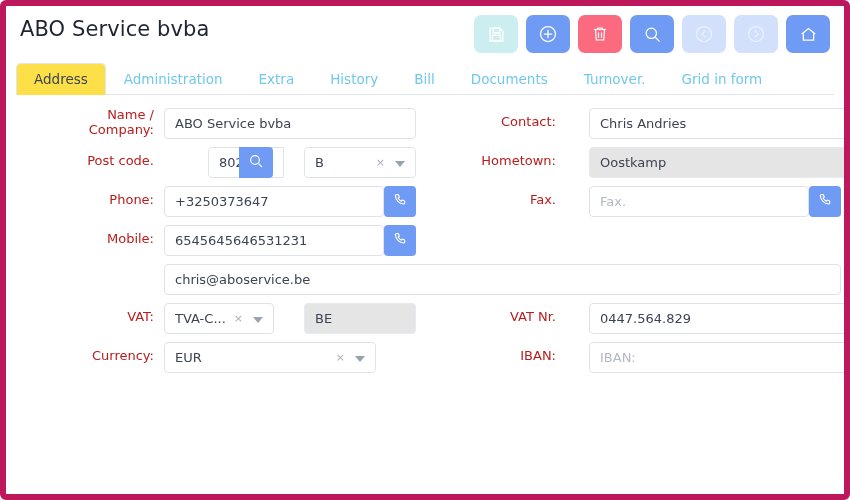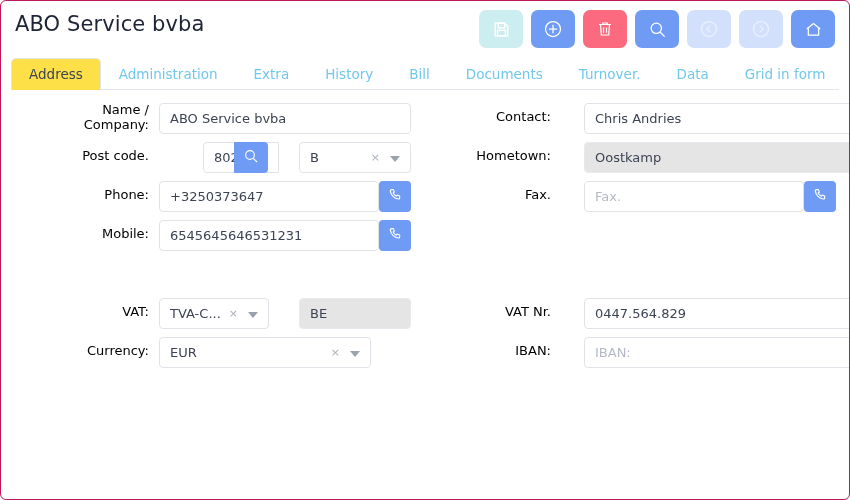--- a/index.html
+++ b/index.html
@@ -8,21 +8,21 @@
     width: 850px; height: 500px;
     background: #ffffff;
     font-family: "DejaVu Sans", "Liberation Sans", sans-serif;
     overflow: hidden;
   }
 
   .app {
     position: relative;
     width: 850px; height: 500px;
     background: #ffffff;
-    border: 1px solid #be185d;
+    border: 6px solid #be185d;
     border-radius: 6px;
     overflow: hidden;
   }
 
   
   .header {
     position: relative;
     height: 56px;
   }
   .title {
@@ -106,21 +106,21 @@
   }
   .row {
     position: relative;
     height: 39px;
     margin-bottom: 0;
   }
 
   .lbl {
     position: absolute;
     font-size: 13px;
-    color: #000000;
+    color: #b91c1c;
     text-align: right;
     line-height: 15px;
     top: 12px;
   }
   .lbl.left  { left: 20px;  width: 128px; }
   .lbl.right { left: 430px; width: 120px; }
   .lbl.two-line { top: 5px; }
 
   .fld {
     position: absolute;
@@ -295,21 +295,20 @@
   </div>
 
   <div class="tabs">
     <div class="tab active">Address</div>
     <div class="tab">Administration</div>
     <div class="tab">Extra</div>
     <div class="tab">History</div>
     <div class="tab">Bill</div>
     <div class="tab">Documents</div>
     <div class="tab">Turnover.</div>
-    <div class="tab">Data</div>
     <div class="tab">Grid in form</div>
   </div>
   <div class="tabs-rule"></div>
 
   <div class="form">
 
     <div class="row">
       <div class="lbl left two-line">
         <span>Name /</span><br>
         <span>Company:</span>
@@ -370,20 +369,21 @@
       <button class="iconbtn l">
         <span>
           <svg width="16" height="16" viewBox="0 0 24 24" fill="none" stroke="#ffffff" stroke-width="1.7" stroke-linecap="round" stroke-linejoin="round">
             <path d="M6.6 4h3l1.5 3.7-1.9 1.4a11 11 0 0 0 4.8 4.8l1.4-1.9L19 13.4v3a1.6 1.6 0 0 1-1.8 1.6A13.8 13.8 0 0 1 5 5.8 1.6 1.6 0 0 1 6.6 4z"></path>
           </svg>
         </span>
       </button>
     </div>
 
     <div class="row">
+      <input class="fld full" type="text" value="chris@aboservice.be" style="">
     </div>
 
     <div class="row">
       <div class="lbl left">VAT:</div>
       <div class="sel vat-sel">
         <span class="sel-val">TVA-C...</span>
         <span class="clr">×</span>
         <span class="arw"></span>
       </div>
       <input class="fld vat-code readonly" type="text" readonly="" value="BE" style="">

